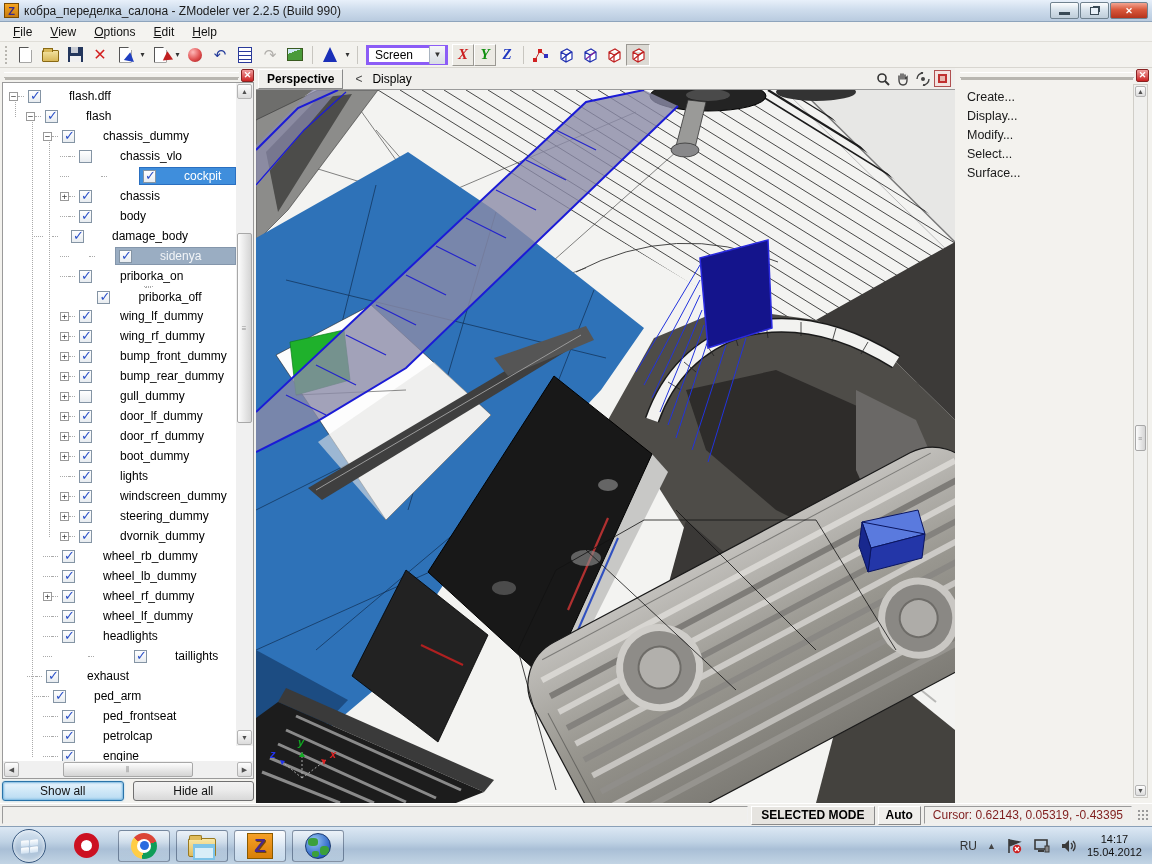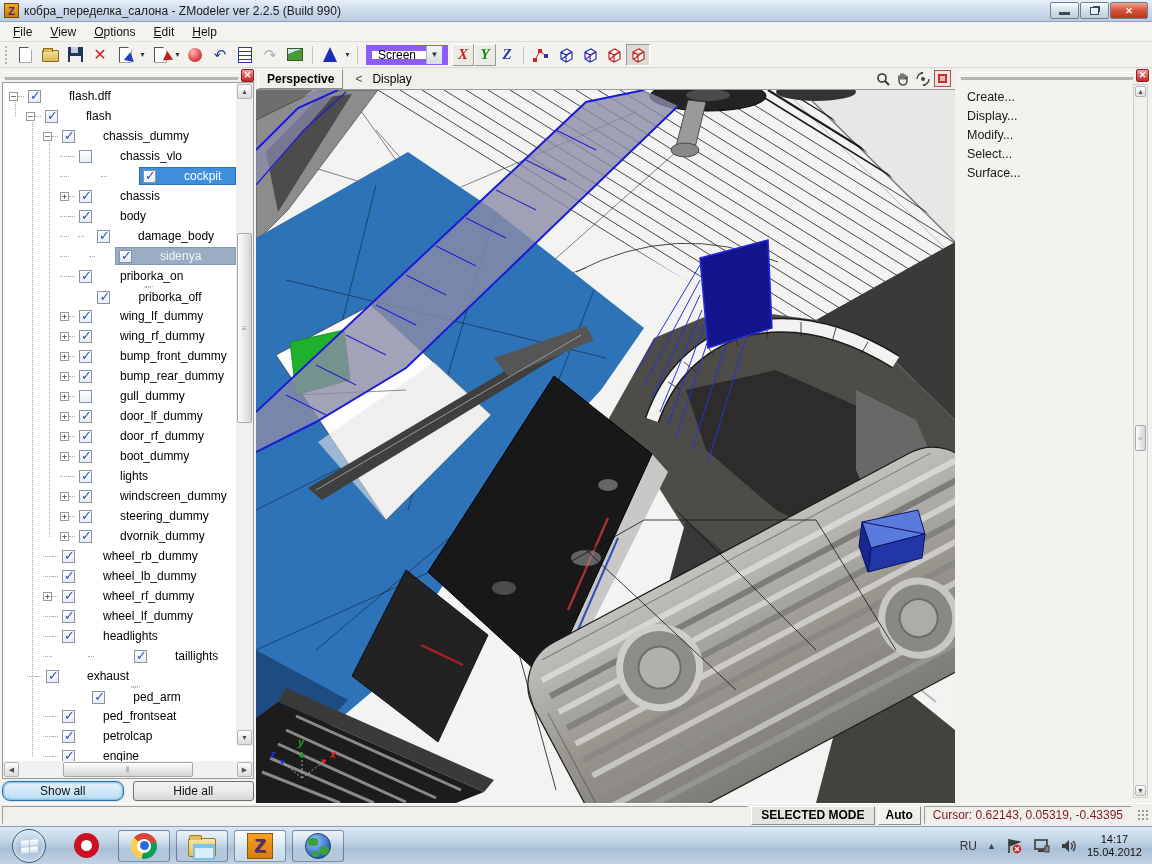--- a/index.html
+++ b/index.html
@@ -51,21 +51,21 @@
     border-right:9px solid #c02020; border-top:5px solid transparent; border-bottom:5px solid transparent; transform:rotate(-35deg); }
   .rec-ball { width:14px; height:14px; border-radius:50%;
     background:radial-gradient(circle at 35% 30%, #ffb8b8, #e05050 55%, #a01818); }
   .undo-g { color:#223a9a; font-size:15px; font-family:"DejaVu Sans",sans-serif; }
   .redo-g { color:#b0aeaa; font-size:15px; font-family:"DejaVu Sans",sans-serif; }
   .logic { width:14px; height:16px; background:#fff; border:1px solid #2a3a9a;
     background-image:linear-gradient(#2a3a9a 1px, transparent 1px); background-size:100% 4px; background-position:0 3px; }
   .renderic { width:16px; height:13px; border:1px solid #3a5a20;
     background:linear-gradient(160deg,#cfe8f5 30%, #4a9a3a 30%); }
   .coneic { width:0; height:0; border-left:7px solid transparent; border-right:7px solid transparent; border-bottom:15px solid #1a2fb8; }
-  #screen-combo { width:82px; height:20px; background:#fff; border:6px solid #8b5cf6;
+  #screen-combo { width:82px; height:20px; background:#fff; border:3px solid #8b5cf6;
     display:flex; align-items:center; margin:0 3px; }
   #screen-combo .val { flex:1; padding-left:6px; color:#000; }
   #screen-combo .dd { width:16px; height:18px; background:linear-gradient(#f4f5f7,#d8dde4);
     border-left:1px solid #aab4c0; display:flex; align-items:center; justify-content:center; font-size:8px; color:#333; }
   .axis-btn { width:22px; height:22px; display:flex; align-items:center; justify-content:center;
     font-family:"Liberation Serif",serif; font-style:italic; font-weight:bold; font-size:15px; }
   .axis-btn.raised { border:1px solid; border-color:#fff #9a9892 #9a9892 #fff; background:#eceae4; }
   .cube-wrap { width:24px; height:22px; display:flex; align-items:center; justify-content:center; }
   .cube-wrap.pressed { background:#dcdad4; border:1px solid; border-color:#9a9892 #fff #fff #9a9892; }
 
@@ -96,21 +96,21 @@
   .sb { background:#f0f0f0; position:absolute; }
   .sb-btn { background:linear-gradient(#fdfdfd,#dcdcdc); border:1px solid #b4b4b4; color:#505050;
     display:flex; align-items:center; justify-content:center; font-size:7px; border-radius:2px; }
   .sb-thumb { background:linear-gradient(90deg,#fdfdfd,#d4d4d4); border:1px solid #a8a8a8; border-radius:2px; position:relative; }
   .sb-thumb.h { background:linear-gradient(#fdfdfd,#d4d4d4); }
   .thumb-grip { position:absolute; left:50%; top:50%; transform:translate(-50%,-50%); color:#909090; font-size:8px; letter-spacing:1px; }
   #show-hide { left:2px; top:713px; width:252px; height:21px; display:flex; gap:9px; }
   .w7btn { flex:1; height:20px; border:1px solid #707070; border-radius:3px;
     background:linear-gradient(#f2f2f2,#ebebeb 45%,#d8d8d8); text-align:center; line-height:18px; color:#111; }
   .w7btn.focus { border-color:#2a73a8; box-shadow:0 0 2px 1px #7ab8e0 inset, 0 0 2px #9ed0ee;
-    background:linear-gradient(#e9f4fc,#d2e9f8 45%,#b8dbf2);border-radius:8px; }
+    background:linear-gradient(#e9f4fc,#d2e9f8 45%,#b8dbf2); }
 
   
   #vp-header { left:256px; top:68px; width:699px; height:22px; background:#f0efec;
     border-bottom:1px solid #9a9a9a; display:flex; align-items:center; }
   #persp-btn { height:20px; padding:0 8px; margin-left:2px; font-weight:bold; color:#000;
     border:1px solid; border-color:#fff #8a8a8a #8a8a8a #fff; background:#f0efec; line-height:18px; }
   #nav-back { margin-left:12px; color:#444; }
   #nav-tab { margin-left:10px; color:#000; }
   #vp-tools { margin-left:auto; display:flex; align-items:center; gap:3px; padding-right:4px; }
   .vp-tool { width:17px; height:17px; display:flex; align-items:center; justify-content:center; }
@@ -349,21 +349,21 @@
             </div>
           </div>
           <div class="trow" style="padding-left: 57px;">
             <div class="hstub"></div>
             <div class="hstub" style="width: 6px;"></div>
             <div class="rowsel">
               <div class="cb on"></div>
               <span class="tlabel">body</span>
             </div>
           </div>
-          <div class="trow" style="padding-left: 57px; gap: 9px;">
+          <div class="trow" style="padding-left: 31px; gap: 9px;">
             <div class="hstub"></div>
             <div class="hstub" style="width: 6px;"></div>
             <div class="rowsel">
               <div class="cb on"></div>
               <span class="tlabel">damage_body</span>
             </div>
           </div>
           <div class="trow" style="padding-left: 57px; gap: 20px;">
             <div class="hstub"></div>
             <div class="hstub" style="width: 6px;"></div>
@@ -533,21 +533,21 @@
             </div>
           </div>
           <div class="trow" style="padding-left: 24px;">
             <div class="hstub"></div>
             <div class="hstub" style="width: 6px;"></div>
             <div class="rowsel">
               <div class="cb on"></div>
               <span class="tlabel">exhaust</span>
             </div>
           </div>
-          <div class="trow" style="padding-left: 31px; flex-direction: column;">
+          <div class="trow" style="padding-left: 31px;">
             <div class="hstub"></div>
             <div class="hstub" style="width: 6px;"></div>
             <div class="rowsel">
               <div class="cb on"></div>
               <span class="tlabel">ped_arm</span>
             </div>
           </div>
           <div class="trow" style="padding-left: 40px;">
             <div class="hstub"></div>
             <div class="hstub" style="width: 6px;"></div>

